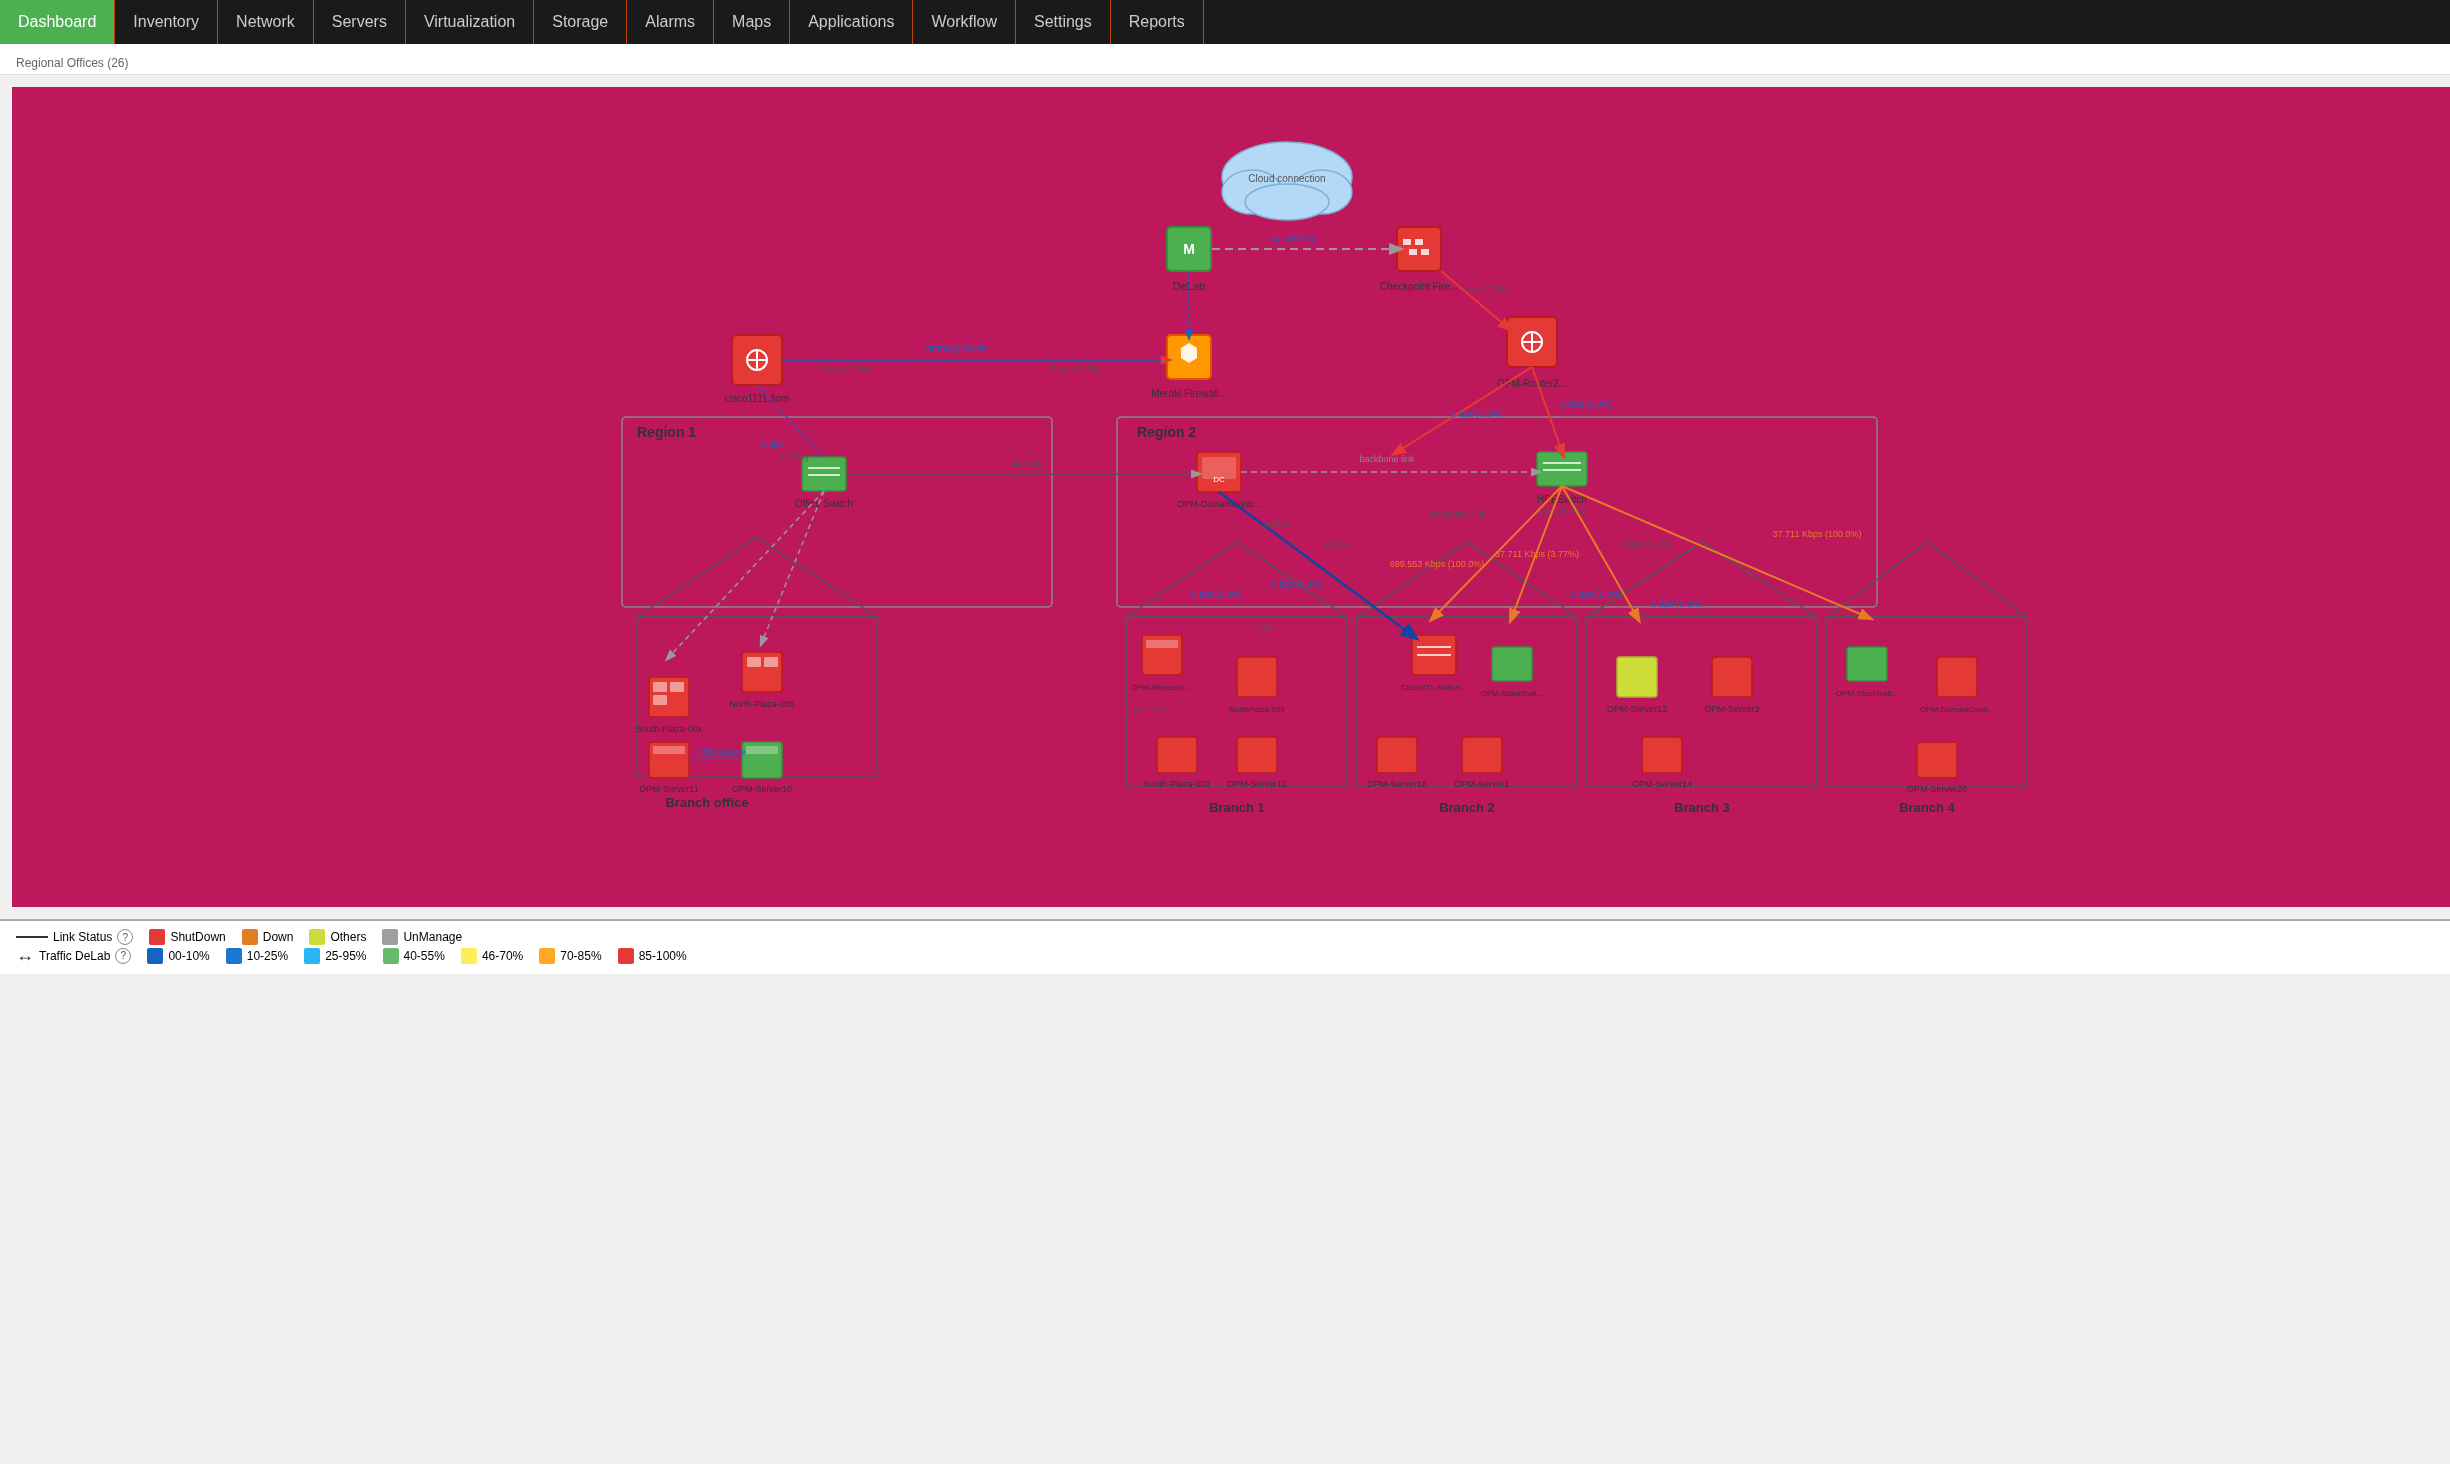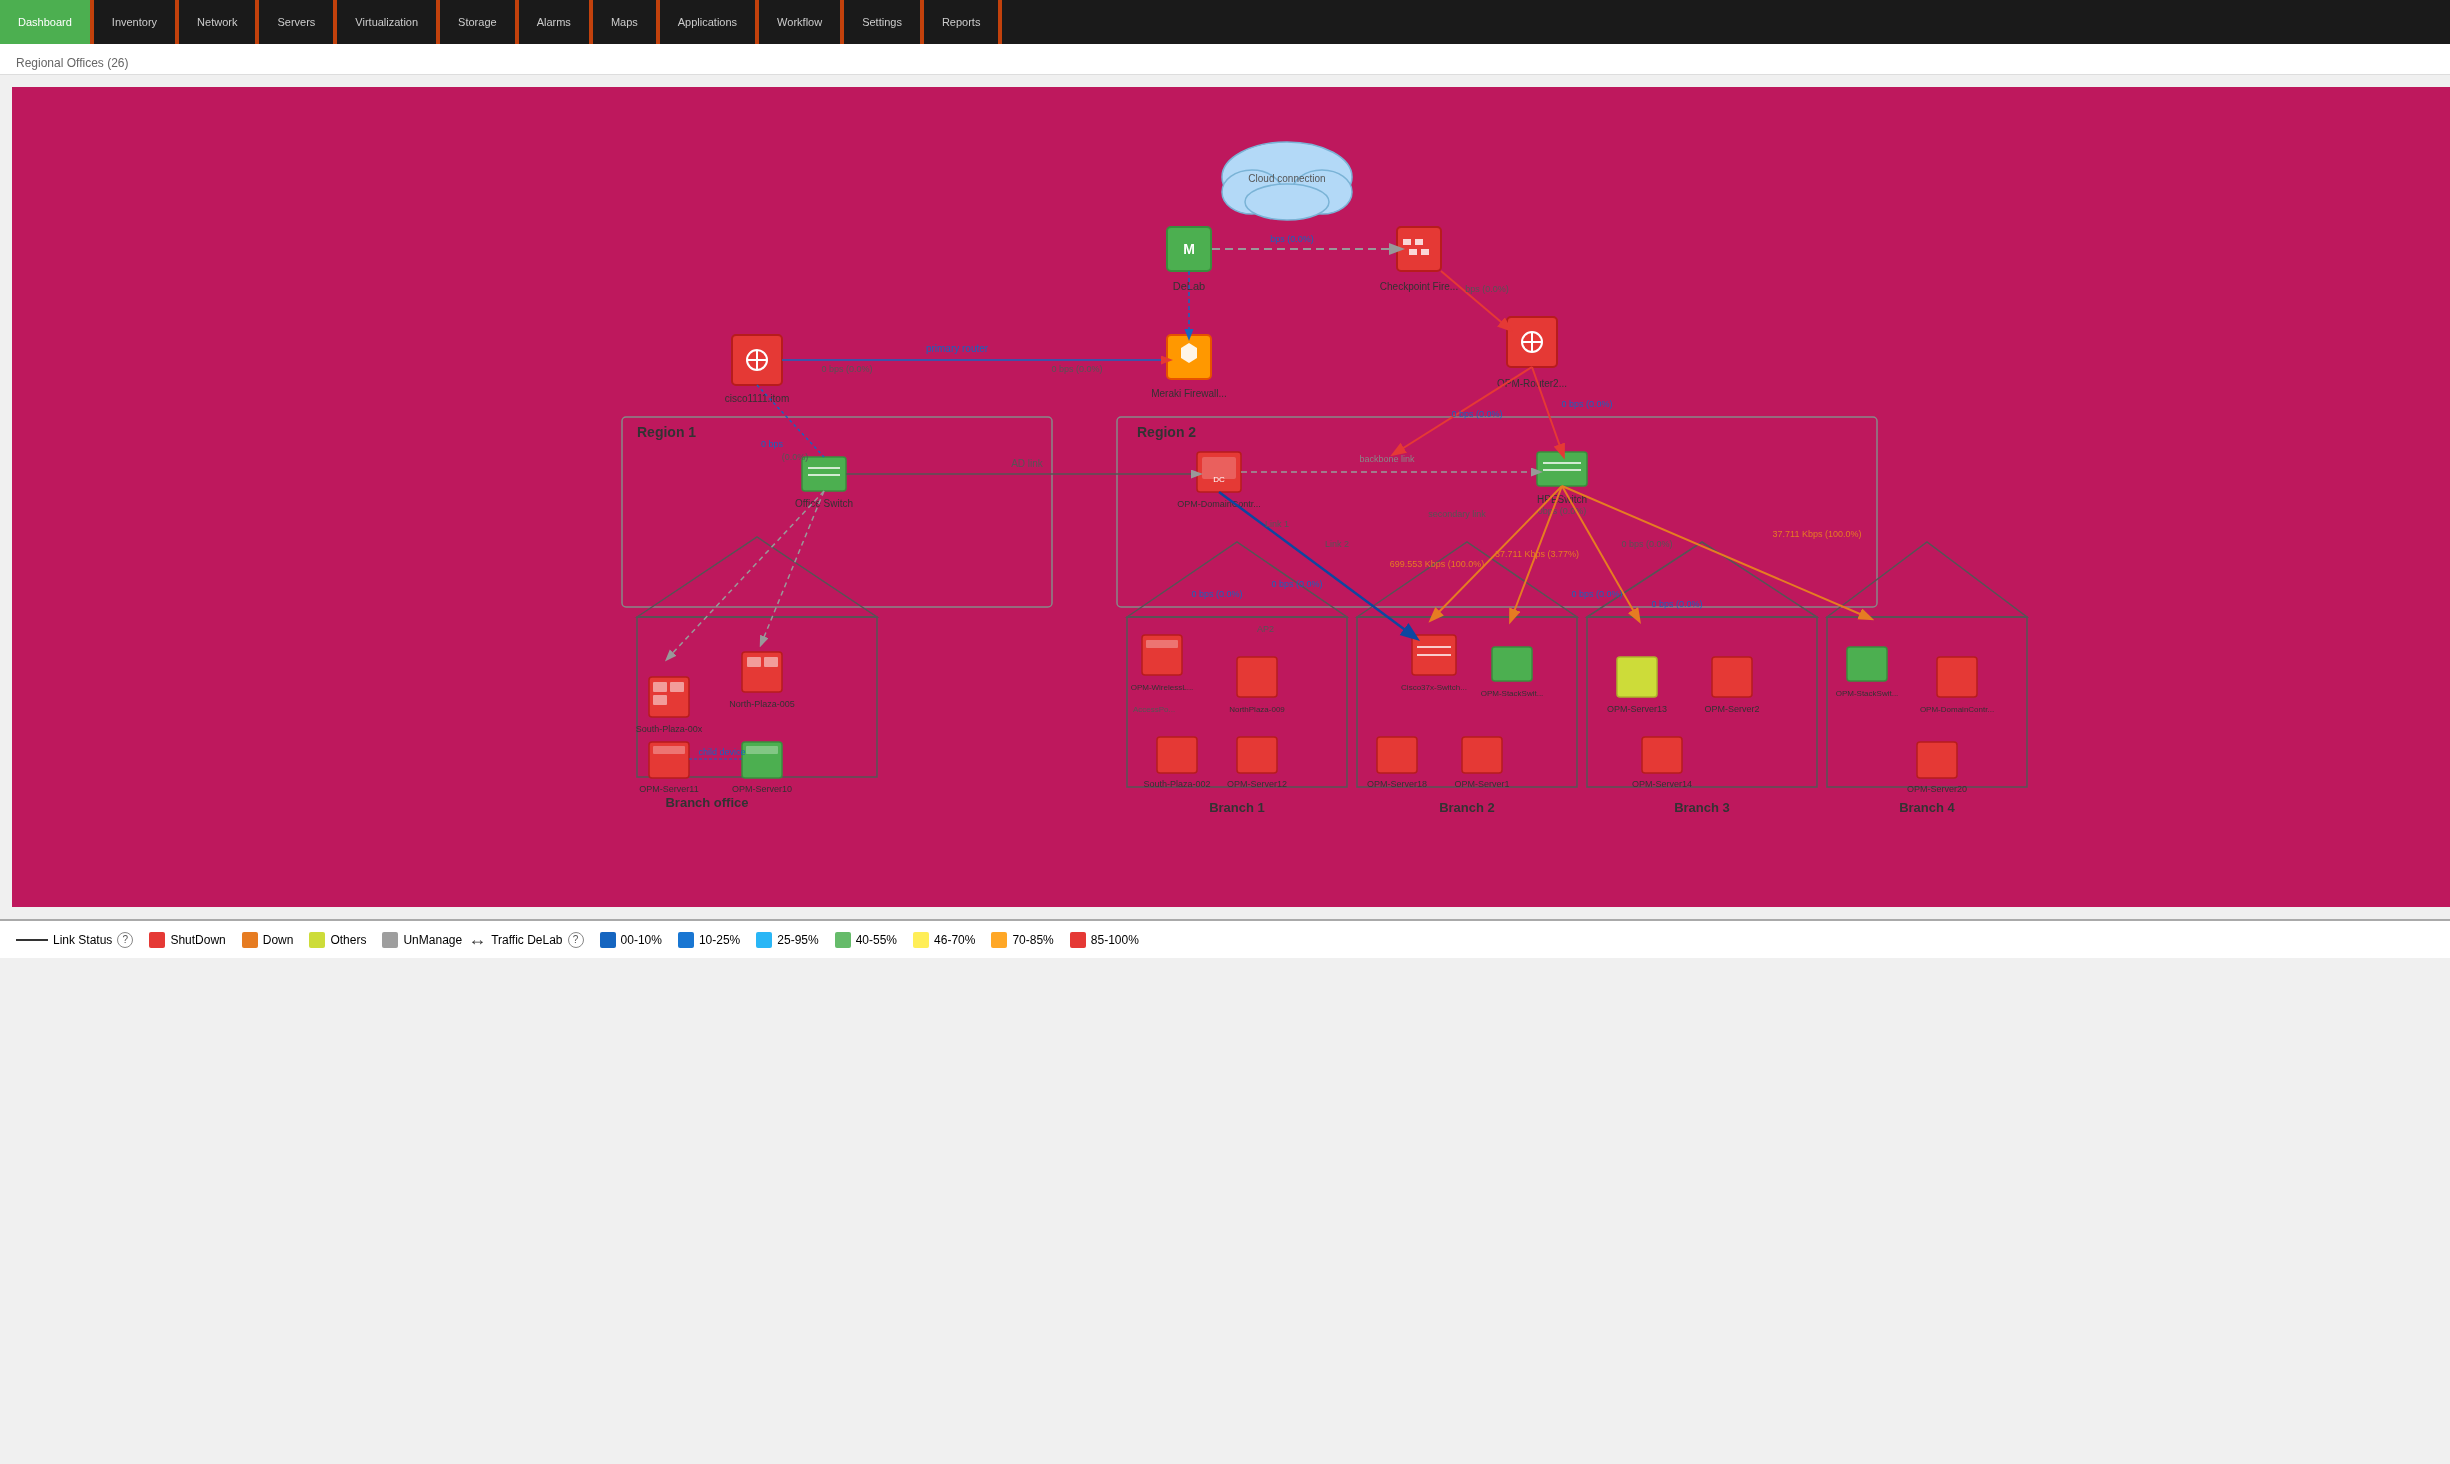--- a/index.html
+++ b/index.html
@@ -2,22 +2,22 @@
 <html><head>
   <meta charset="utf-8">
   <style>
     * { box-sizing: border-box; margin: 0; padding: 0; }
     body { font-family: Arial, sans-serif; background: #f0f0f0; font-size: 13px; }
 
     
     nav { display: flex; background: #1a1a1a; height: 44px; align-items: stretch; }
     .nav-item {
       display: flex; align-items: center; padding: 0 18px;
-      color: #ccc; cursor: pointer; font-size: 11px; white-space: nowrap;
-      border-right: 4px solid #c2410c;
+      color: #ccc; cursor: pointer; font-size: 16px; white-space: nowrap;
+      border-right: 1px solid #c2410c;
     }
     .nav-item.active { background: #4caf50; color: #fff; }
 
     
     .page-header { padding: 10px 16px 4px; background: #fff; border-bottom: 1px solid #ddd; }
     .page-title { font-size: 18px; font-weight: bold; color: #222; }
     .page-subtitle { font-size: 12px; color: #666; margin-top: 2px; }
 
     
     .canvas-area {
@@ -31,22 +31,21 @@
 
     
     .network-svg { width: 100%; height: 100%; }
 
     
     .legend-bar {
       background: #fff;
       border-top: 2px solid #aaa;
       padding: 8px 16px;
       display: flex;
-      flex-direction: row;
-      gap: 6px;
+      flex-direction: column;
     }
     .legend-row { display: flex; align-items: center; gap: 16px; flex-wrap: wrap; }
     .legend-item { display: flex; align-items: center; gap: 5px; font-size: 12px; }
     .legend-help {
       display: inline-flex; align-items: center; justify-content: center;
       width: 16px; height: 16px; border: 1px solid #888; border-radius: 50%;
       font-size: 10px; cursor: pointer; color: #555;
     }
     .legend-arrow { font-size: 18px; color: #333; }
   </style>

